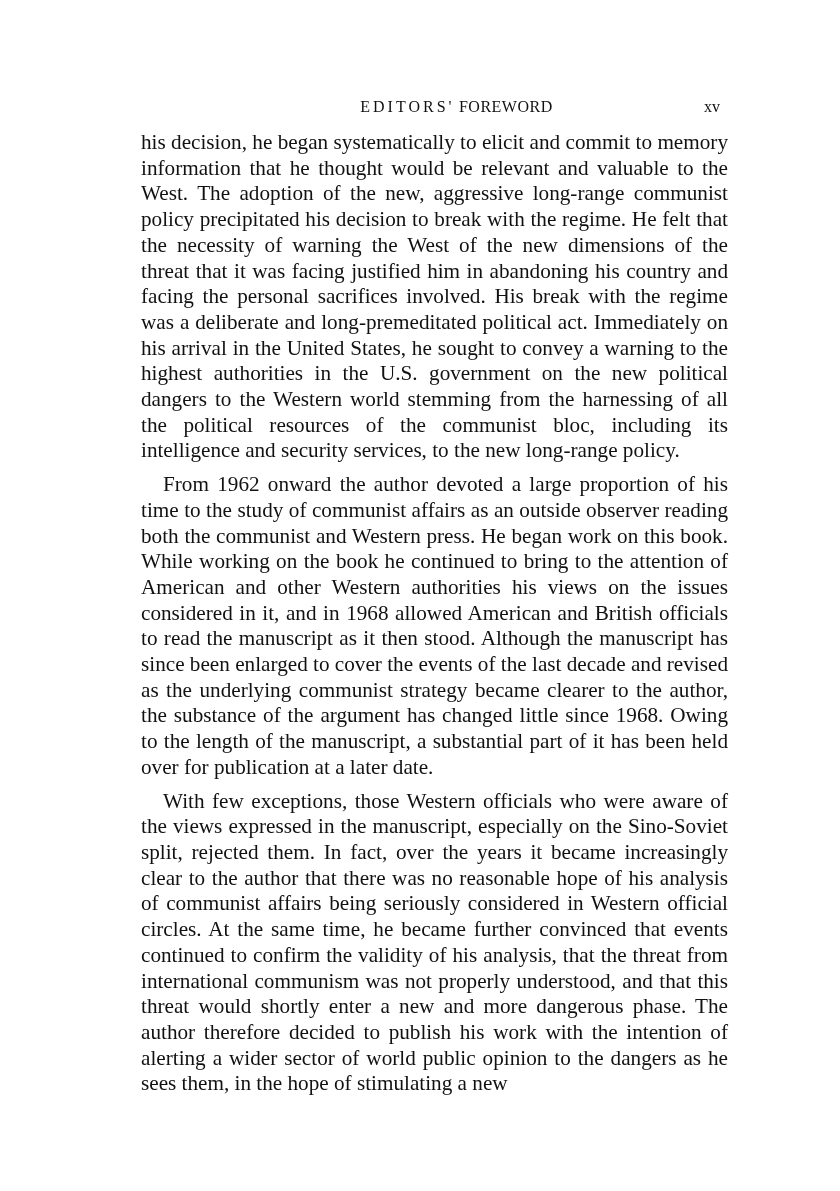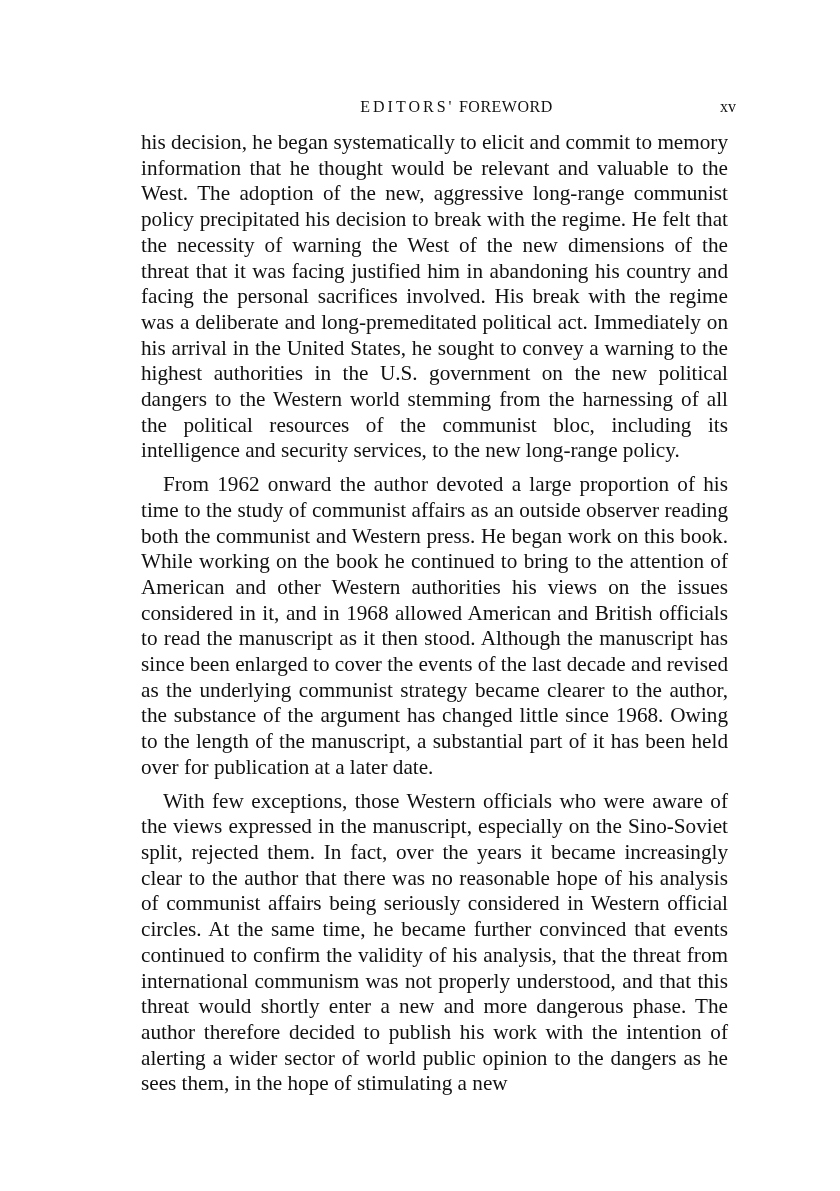--- a/index.html
+++ b/index.html
@@ -10,21 +10,21 @@
     color: #111111;
   }
   .running-head {
     position: relative; height: 30px; font-size: 16px; line-height: 30px;
   }
   .running-head .title {
     position: absolute; left: 0; right: 0; text-align: center;
     letter-spacing: 0.5px;
   }
   .running-head .title .spaced { letter-spacing: 3px; margin-left: 44px; }
-  .running-head .folio { position: absolute; right: 0; top: 0; }
+  .running-head .folio { position: absolute; right: 16px; top: 0; }
   .body-text p {
     margin: 8px; font-size: 21.2px; line-height: 25.7px;
     text-align: justify; text-align-last: left; hyphens: none;
   }
   .body-text p.indent { text-indent: 22px; }
 </style>
 </head>
 <body>
 
 <div class="page">

